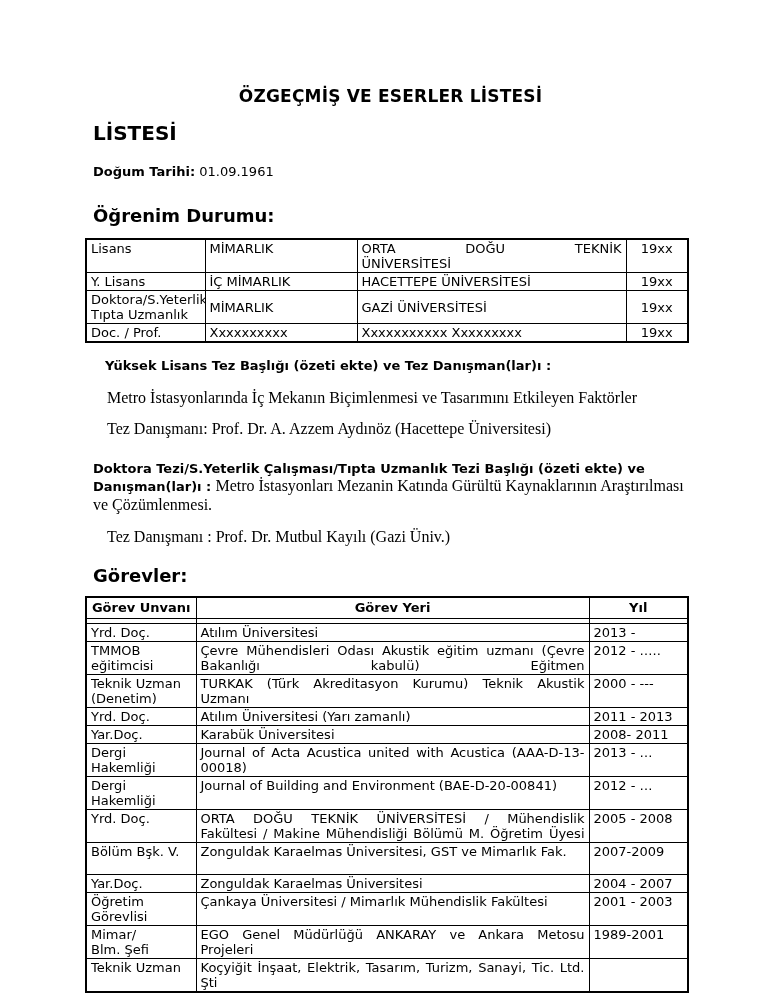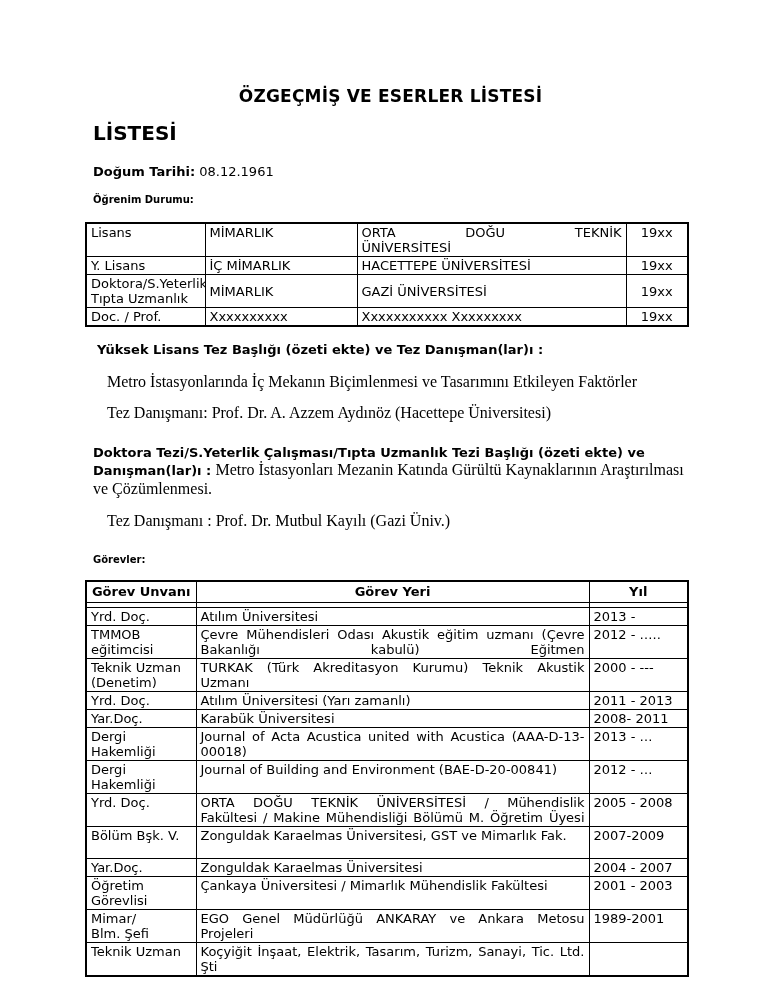--- a/index.html
+++ b/index.html
@@ -15,21 +15,21 @@
 
   h1.doc-title {
     font-size: 17px; font-weight: bold; text-align: center;
     margin: 0 0 15px 0; letter-spacing: 0.2px;
   }
   h2.cv-heading { font-size: 20px; font-weight: bold; margin: 0 0 19px 0; }
 
   p.info { margin: 0; line-height: 16px; font-size: 13px; }
   p.info b { font-weight: bold; }
 
-  h3.section { font-size: 10px; font-weight: bold; margin: 12px 0 0 0; line-height: 16px; }
+  h3.section { font-size: 18px; font-weight: bold; margin: 28px 0 0 0; line-height: 16px; }
 
   table {
     border-collapse: collapse; table-layout: fixed;
     width: 602px; margin: 14px 0 0 -8px;
     border: 2px solid #000;
   }
   td, th {
     border: 1px solid #000;
     padding: 1px 4px;
     line-height: 15px;
@@ -49,35 +49,35 @@
 
   .block { margin-top: 14px; }
   .block-phd { margin-top: 22px; }
   .serif {
     font-family: "Liberation Serif", serif;
     font-size: 16px; line-height: 17.5px; margin: 14px;
   }
   p.mixed { margin: 0; line-height: 17.5px; }
   p.mixed .bold-inline { font-weight: bold; font-size: 13px; font-family: "DejaVu Sans", sans-serif; }
   p.mixed .serif-inline { font-family: "Liberation Serif", serif; font-size: 16px; }
-  p.bold-head { font-weight: bold; font-size: 13px; line-height: 17.5px; margin: 4px; }
+  p.bold-head { font-weight: bold; font-size: 13px; line-height: 17.5px; margin: 12px; }
 
   .jobs { margin-top: 12px; }
   h3.gorevler { margin-top: 22px; }
 </style>
 </head>
 <body>
 
 <div class="page">
 
   <h1 class="doc-title">ÖZGEÇMİŞ VE ESERLER LİSTESİ</h1>
 
   <h2 class="cv-heading">LİSTESİ</h2>
 
-  <p class="info"><b>Doğum Tarihi:</b> <span>08.12.1961</span></p>
+  <p class="info"><b>Doğum Tarihi:</b> <span>01.09.1961</span></p>
 
   <h3 class="section">Öğrenim Durumu:</h3>
 
   <table class="edu">
     <colgroup>
         <col style="width:119px">
         <col style="width:152px">
         <col style="width:269px">
         <col style="width:62px">
       </colgroup>

